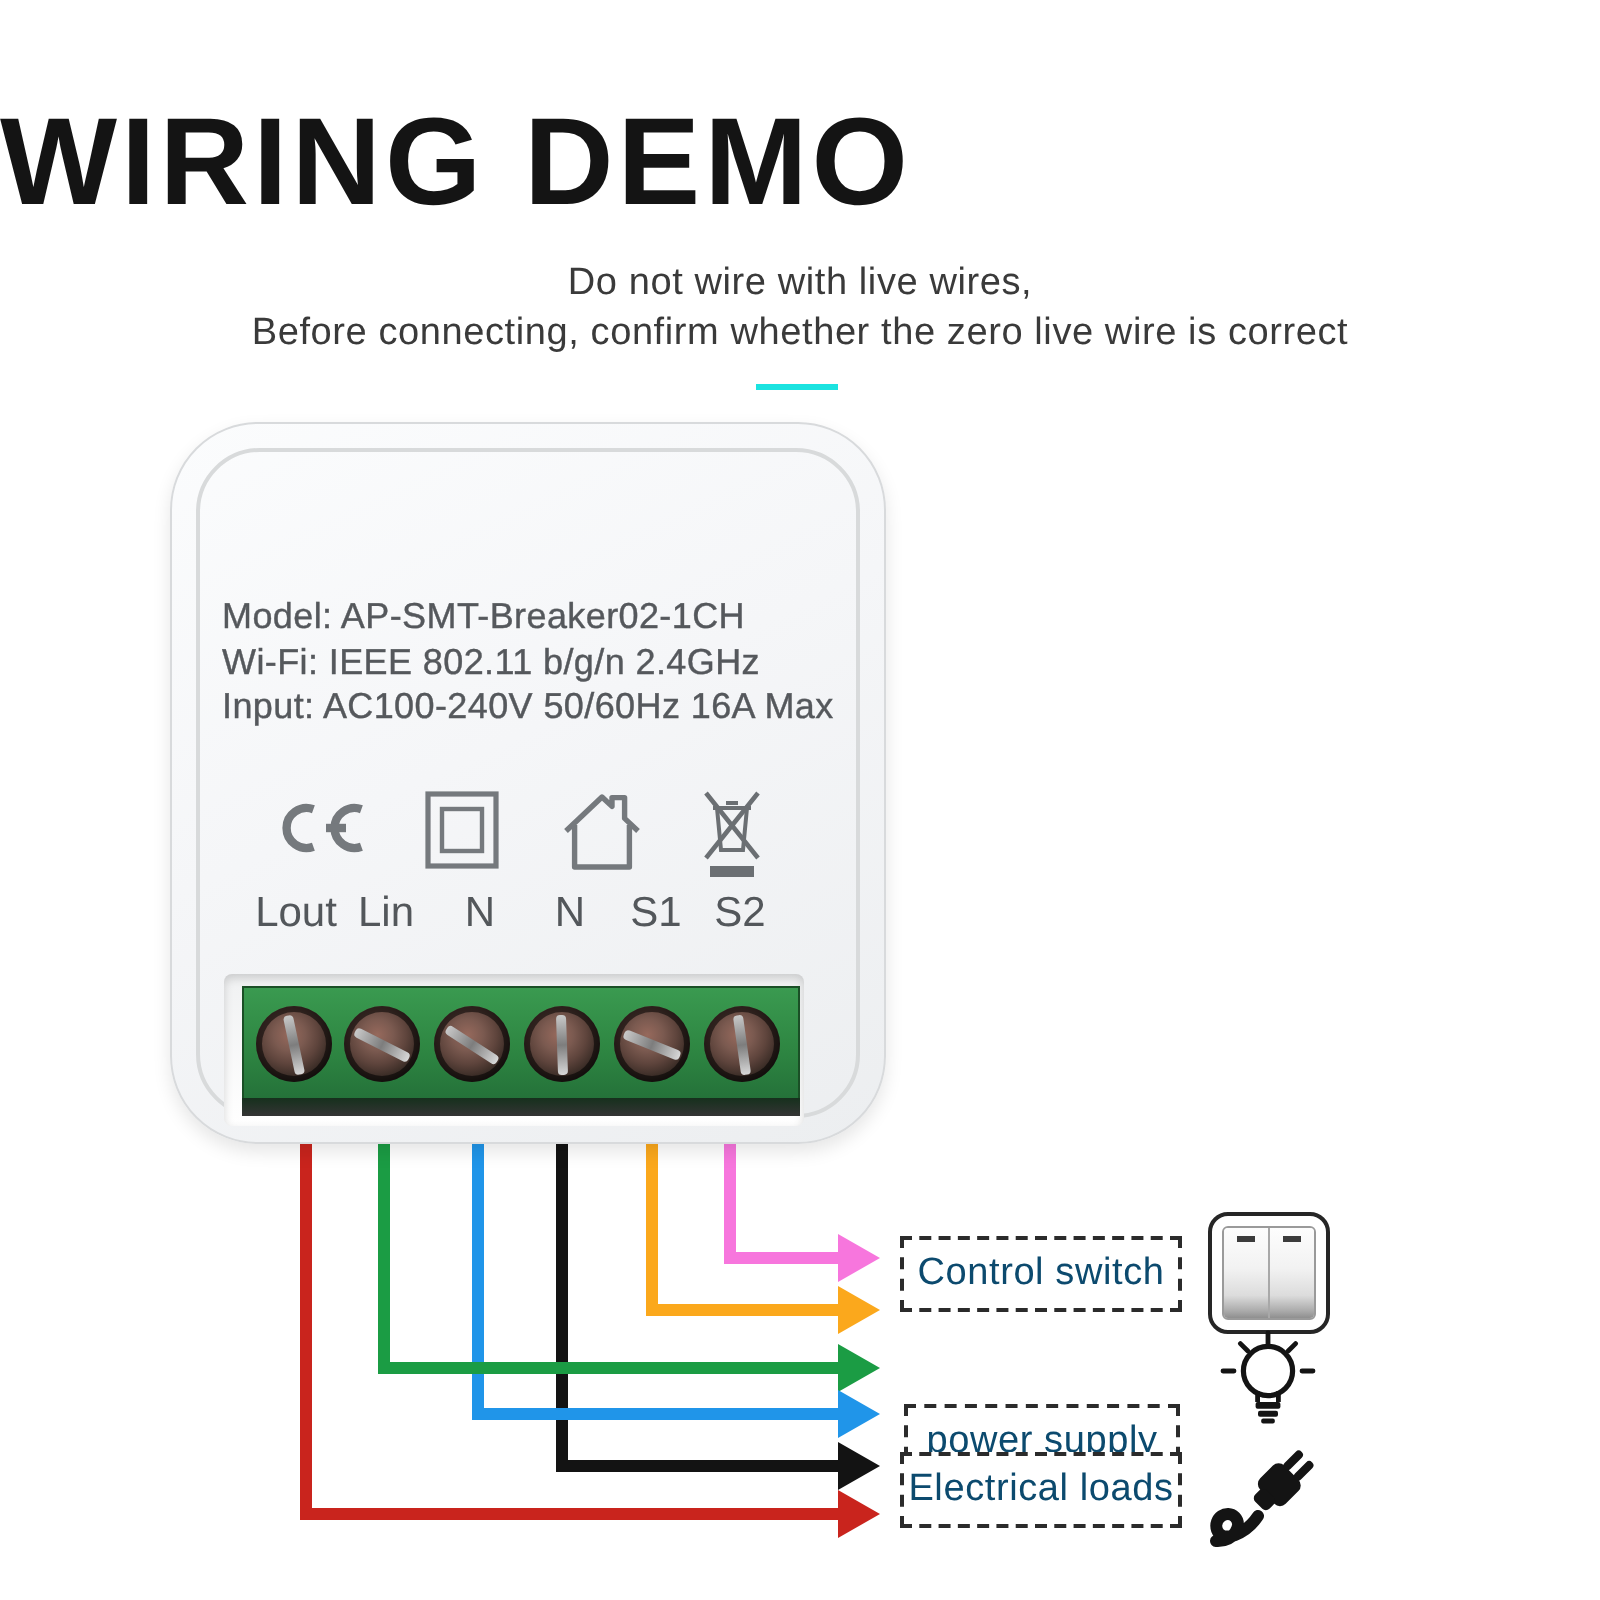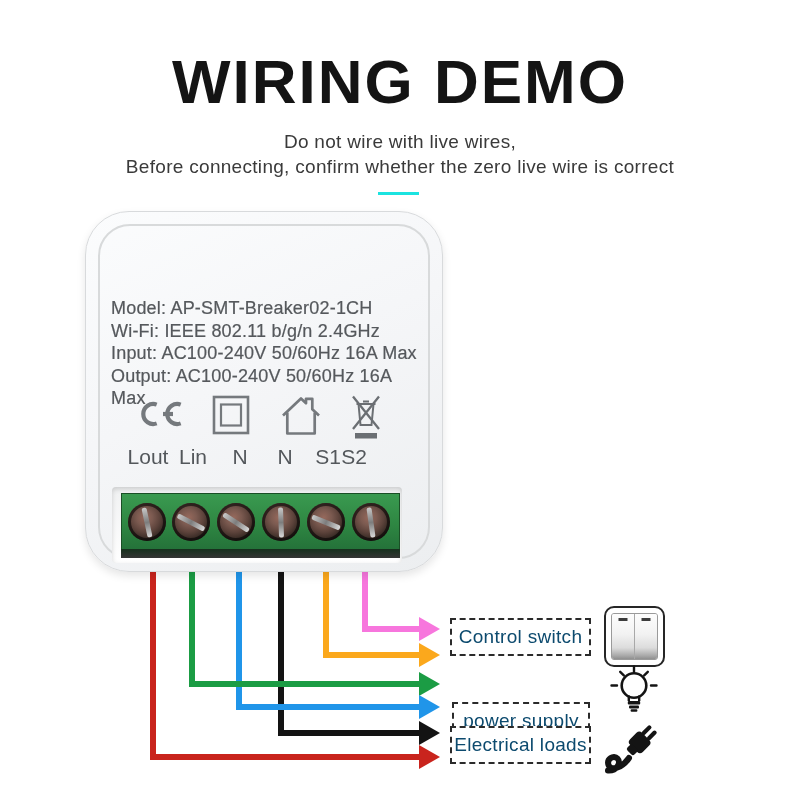--- a/index.html
+++ b/index.html
@@ -1,21 +1,21 @@
 <!DOCTYPE html>
 <html><head>
 <meta charset="utf-8">
 <style>
   html,body{margin:0;padding:0;background:#ffffff;}
   .canvas{position:relative;width:800px;height:800px;background:#ffffff;overflow:hidden;
           font-family:"Liberation Sans", sans-serif;}
   .abs{position:absolute;}
 
   
-  .title{left:0;right:0;top:46px;text-align:center;font-size:62px;font-weight:800;
+  .title{left:0;right:0;top:46px;font-size:62px;font-weight:800;
          letter-spacing:2px;color:#141414;}
   .warn1{left:0;right:0;top:131px;text-align:center;font-size:19px;color:#3a3a3a;letter-spacing:.3px;}
   .warn2{left:0;right:0;top:156px;text-align:center;font-size:19px;color:#3a3a3a;letter-spacing:.3px;}
   .cyan-line{left:378px;top:192px;width:41px;height:3px;background:#1be3e0;}
 
   
   .device{left:85px;top:211px;width:356px;height:359px;border-radius:44px;
           background:linear-gradient(155deg,#fbfcfd 0%,#f5f6f8 45%,#eceef0 100%);
           border:1px solid #d8dadc;box-shadow:0 4px 9px rgba(0,0,0,.10);z-index:2;}
   .device-inner{left:12px;top:12px;right:12px;bottom:12px;border:2px solid #d8dadb;border-radius:32px;}
@@ -78,21 +78,20 @@
   <div class="abs warn2">Before connecting, confirm whether the zero live wire is correct</div>
   <div class="abs cyan-line" style="background: rgb(27, 227, 224);"></div>
 
   <div class="abs device">
     <div class="abs device-inner"></div>
 
     <div class="abs specs">
       <div>Model: AP-SMT-Breaker02-1CH</div>
       <div>Wi-Fi: IEEE 802.11 b/g/n 2.4GHz</div>
       <div>Input: AC100-240V 50/60Hz 16A Max</div>
-      <div>Output: AC100-240V 50/60Hz 16A Max</div>
     </div>
 
     <div class="abs cert-row">
       <svg class="cert" style="left:52px;top:3px;" width="48" height="44" viewBox="0 0 48 44">
         <path d="M 18.7 9.6 A 10 10 0 1 0 18.7 28.4" fill="none" stroke="#75797d" stroke-width="4.2"></path>
         <path d="M 42.7 9.6 A 10 10 0 1 0 42.7 28.4" fill="none" stroke="#75797d" stroke-width="4.2"></path>
         <path d="M 25 19 H 35" fill="none" stroke="#75797d" stroke-width="4.2"></path>
       </svg>
       <svg class="cert" style="left:126px;top:3px;" width="38" height="40" viewBox="0 0 38 40">
         <rect x="2" y="2" width="34" height="36" fill="none" stroke="#75797d" stroke-width="2.6"></rect>
@@ -109,21 +108,21 @@
         <rect x="4" y="41" width="22" height="5.5" fill="#6b6f73"></rect>
       </svg>
     </div>
 
     <div class="abs term-labels">
       <span class="tlabel" style="left:62px;">Lout</span>
       <span class="tlabel" style="left:107px;">Lin</span>
       <span class="tlabel" style="left:154px;">N</span>
       <span class="tlabel" style="left:199px;">N</span>
       <span class="tlabel" style="left:242px;">S1</span>
-      <span class="tlabel" style="left:268px;text-align:right;">S2</span>
+      <span class="tlabel" style="left:284px;text-align:right;">S2</span>
     </div>
 
     <div class="abs recess"></div>
     <div class="abs tblock"></div>
     <div class="abs tband"></div>
     <div class="screw" style="left:42px;">
         <div class="slot" style="transform:rotate(78deg);"></div>
       </div>
     <div class="screw" style="left:86px;">
         <div class="slot" style="transform:rotate(27deg);"></div>

